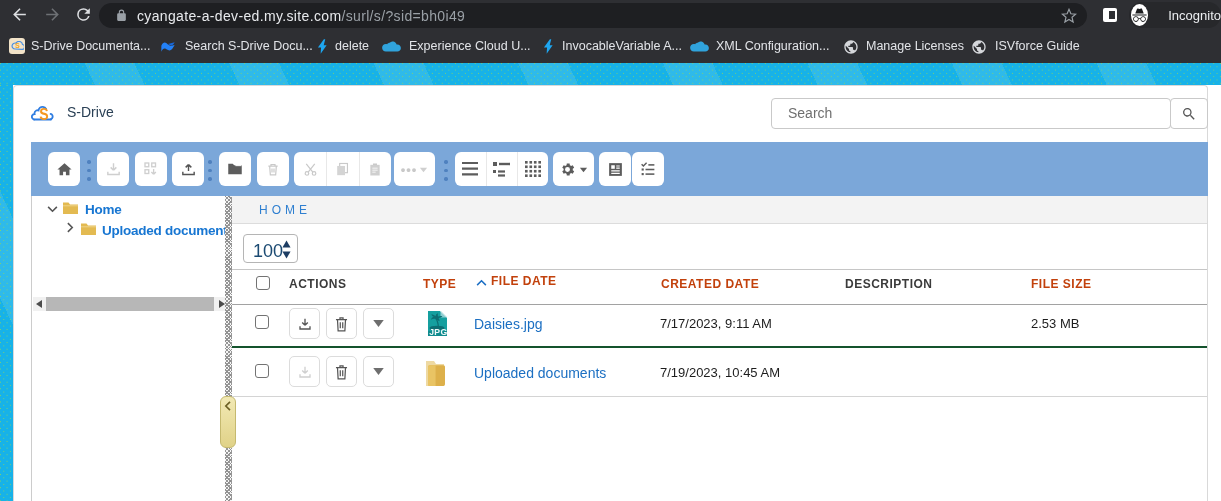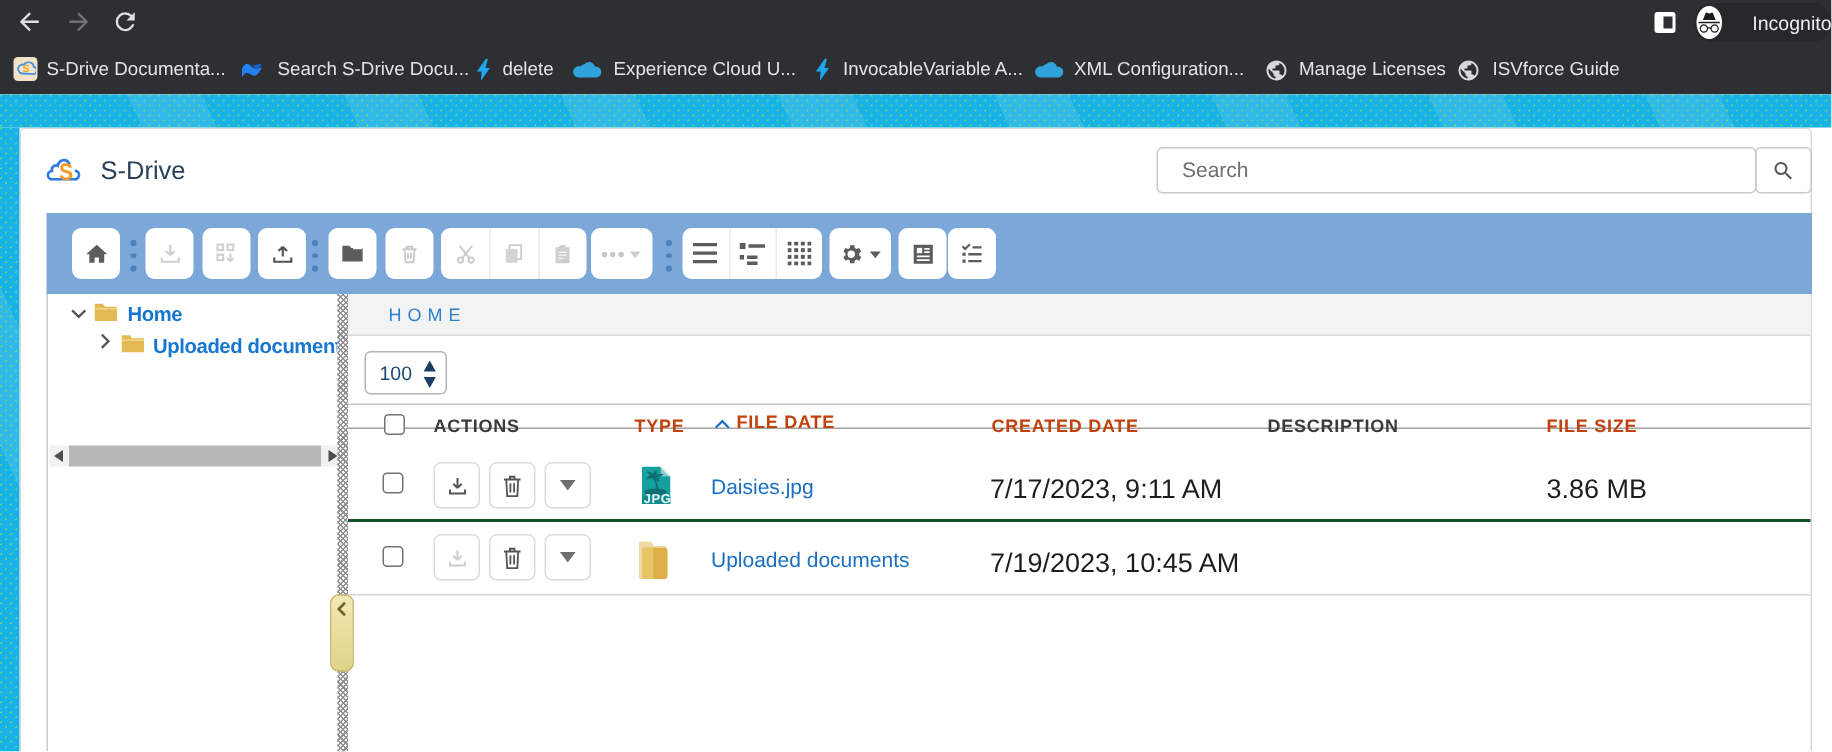--- a/index.html
+++ b/index.html
@@ -19,35 +19,44 @@
 .tgrp{position:absolute;top:10px;height:34px;background:#fff;border-radius:6px;display:flex}
 .tgrp .cell{width:32.3px;height:34px;display:flex;align-items:center;justify-content:center}
 .tgrp .cell+.cell{border-left:1px solid #e8e8e8}
 .sepdots{position:absolute;top:18px;width:4px}
 .sepdots i{display:block;width:3.5px;height:3.5px;border-radius:50%;background:#4f81bf;margin:0 0 5px}
 .treelink{font-weight:bold;font-size:13.5px;letter-spacing:-.25px;color:#1776d2;position:absolute;white-space:nowrap}
 .hlabel{position:absolute;font-size:12px;font-weight:bold;letter-spacing:.5px;white-space:nowrap}
 .blue{color:#c2410c}
 .cbx{position:absolute;width:14px;height:14px;border:1.5px solid #737373;border-radius:3px;background:#fff}
 .abtn{position:absolute;width:31px;height:31px;border:1px solid #dcdcdc;border-radius:5px;background:#fff;display:flex;align-items:center;justify-content:center}
-.cell-date{position:absolute;font-size:18px;color:#1d1d1d;white-space:nowrap}
+.cell-date{position:absolute;font-size:13px;color:#1d1d1d;white-space:nowrap}
 .link{position:absolute;font-size:14px;color:#1b6fc2;white-space:nowrap}
 </style></head>
 <body>
 
 <div class="abs chrome">
  <svg class="abs" style="left:10px;top:5px" width="19" height="19" viewBox="0 0 24 24">
       <path d="M20 11H7.8l5.6-5.6L12 4l-8 8 8 8 1.4-1.4L7.8 13H20z" fill="#dddfe2"></path>
     </svg>
  <svg class="abs" style="left:43px;top:5px" width="19" height="19" viewBox="0 0 24 24">
       <path d="M4 13h12.2l-5.6 5.6L12 20l8-8-8-8-1.4 1.4L16.2 11H4z" fill="#6e7175"></path>
     </svg>
  <svg class="abs" style="left:74px;top:5px" width="19" height="19" viewBox="0 0 24 24">
       <path d="M17.65 6.35A7.96 7.96 0 0 0 12 4a8 8 0 1 0 7.73 10h-2.08A6 6 0 1 1 12 6c1.66 0 3.14.69 4.22 1.78L13 11h7V4l-2.35 2.35z" fill="#dddfe2"></path>
     </svg>
+ <div class="abs urlpill">
+  <svg style="margin-left:16px" width="13" height="13" viewBox="0 0 24 24">
+        <path d="M18 8h-1V6a5 5 0 0 0-10 0v2H6a2 2 0 0 0-2 2v10a2 2 0 0 0 2 2h12a2 2 0 0 0 2-2V10a2 2 0 0 0-2-2zM9 6a3 3 0 0 1 6 0v2H9V6z" fill="#9aa0a6"></path>
+      </svg>
+  <span style="margin-left:9px;font-size:14px;letter-spacing:.35px;color:#e8eaed">cyangate-a-dev-ed.my.site.com<span style="color:#9aa0a6">/surl/s/?sid=bh0i49</span></span>
+  <svg class="abs" style="left:962px;top:5px" width="16" height="16" viewBox="0 0 24 24">
+        <path d="M12 17.27 18.18 21l-1.64-7.03L22 9.24l-7.19-.61L12 2 9.19 8.63 2 9.24l5.46 4.73L5.82 21z" fill="none" stroke="#9aa0a6" stroke-width="1.8"></path>
+      </svg>
+ </div>
  <div class="abs" style="left:1103px;top:8px;width:14px;height:14px;background:#fff;border-radius:2px"></div>
  <div class="abs" style="left:1109px;top:11px;width:6px;height:8px;background:#2e2f33"></div>
  <div class="abs incog">
   <span style="width:22px;height:22px;border-radius:50%;background:#fff;margin-left:2px;display:inline-flex;align-items:center;justify-content:center">
    <svg width="17" height="17" viewBox="0 0 24 24" fill="#1b1c1e">
           <path d="M17.06 13c-1.86 0-3.42 1.33-3.82 3.1-.95-.41-1.82-.3-2.48-.01C10.35 14.31 8.79 13 6.94 13 4.77 13 3 14.79 3 17s1.77 4 3.94 4c2.06 0 3.74-1.62 3.9-3.68.34-.24 1.23-.69 2.32.02.18 2.05 1.84 3.66 3.9 3.66 2.17 0 3.94-1.79 3.94-4s-1.77-4-3.94-4zM6.94 19.86c-1.56 0-2.81-1.28-2.81-2.86s1.26-2.86 2.81-2.86c1.56 0 2.81 1.28 2.81 2.86s-1.25 2.86-2.81 2.86zm10.12 0c-1.56 0-2.81-1.28-2.81-2.86s1.25-2.86 2.81-2.86 2.81 1.28 2.81 2.86-1.25 2.86-2.81 2.86zM22 10.5H2V12h20v-1.5zm-6.47-7.87c-.22-.49-.78-.75-1.31-.58L12 2.79l-2.23-.74-.05-.01c-.53-.15-1.09.13-1.29.64L6 9h12l-2.44-6.32-.03-.05z"></path>
         </svg>
   </span>
   <span style="margin-left:20px">Incognito</span>
  </div>
@@ -98,21 +107,21 @@
  <div class="abs card">
 
   <svg class="abs" style="left:17px;top:19px" width="24" height="16" viewBox="0 0 24 16">
    <g fill="none" stroke="#2f7de1" stroke-width="1.8" stroke-linecap="round">
     <path d="M3 14.5 H20"></path>
     <path d="M3 14.5 C1.2 14 .4 12 1.2 10.5 1.7 9.6 2.6 9 3.6 9 3.3 7.6 4 6.1 5.3 5.5 6 5.2 6.8 5.2 7.5 5.5 7.8 3.3 9.7 1.6 11.9 1.8 13.3 1.9 14.5 2.7 15.1 4"></path>
     <path d="M19.6 8.9 c1.5.4 2.4 1.9 2 3.4 -.2.9-.9 1.6-1.7 1.9"></path>
    </g>
    <text x="9.4" y="14.7" font-size="16" font-weight="bold" fill="#f59821" font-family="Liberation Sans" transform="scale(0.88,1)" style="transform-origin:0 0">S</text>
   </svg>
-  <div class="abs" style="left:53px;top:18px;font-size:17px;color:#2a4055">S-Drive</div>
+  <div class="abs" style="left:53px;top:18px;font-size:14px;color:#2a4055">S-Drive</div>
   <div class="abs" style="left:757px;top:12px;width:400px;height:31px;border:1px solid #c9c9c9;border-radius:4px;font-size:14px;color:#6f6f6f;line-height:29px;padding-left:16px">Search</div>
   <div class="abs" style="left:1156px;top:12px;width:38px;height:31px;border:1px solid #c9c9c9;border-radius:4px;display:flex;align-items:center;justify-content:center">
    <svg width="16" height="16" viewBox="0 0 24 24">
           <path d="M15.5 14h-.79l-.28-.27a6.5 6.5 0 1 0-.7.7l.27.28v.79l5 4.99L20.49 19l-4.99-5zm-6 0A4.5 4.5 0 1 1 14 9.5 4.5 4.5 0 0 1 9.5 14z" fill="#555"></path>
         </svg>
   </div>
 
   <div class="abs tbar" style="top:56px">
    <div class="tbtn" style="left:17px">
           <svg width="17" height="17" viewBox="0 0 24 24">
@@ -288,30 +297,30 @@
   <div class="abs" style="left:206px;top:310px;width:16px;height:52px;border-radius:6px;background:linear-gradient(180deg,#f2e9b4,#e0d288);border:1px solid #c5b96f"></div>
   <svg class="abs" style="left:210px;top:315px" width="7" height="10" viewBox="0 0 8 12">
         <path d="M7 1 2 6l5 5" fill="none" stroke="#6d6125" stroke-width="2"></path>
       </svg>
 
   <div class="abs" style="left:218px;top:110px;width:975px;height:305px">
    <div class="abs" style="left:0;top:0;width:975px;height:28px;background:#f3f3f3;border-bottom:1px solid #dcdcdc">
     <span class="abs" style="left:27px;top:7px;font-size:12px;letter-spacing:4px;color:#2e7fd0">HOME</span>
    </div>
    <div class="abs" style="left:11px;top:38px;width:55px;height:29px;border:1px solid #b5b5b5;border-radius:4px">
-    <span class="abs" style="left:9px;top:6px;font-size:13px;color:#1b4a72">100</span>
+    <span class="abs" style="left:9px;top:6px;font-size:18px;color:#1b4a72">100</span>
     <svg class="abs" style="left:38px;top:5px" width="9" height="8" viewBox="0 0 10 8">
             <path d="M5 0 9.5 8H.5z" fill="#1d3d63"></path>
           </svg>
     <svg class="abs" style="left:38px;top:16px" width="9" height="8" viewBox="0 0 10 8">
             <path d="M5 8 .5 0h9z" fill="#1d3d63"></path>
           </svg>
    </div>
 
-   <div class="abs" style="left:0;top:73px;width:975px;height:17px;border-top:1px solid #c6c6c6;border-bottom:1px solid #a2a2a2">
+   <div class="abs" style="left:0;top:73px;width:975px;height:36px;border-top:1px solid #c6c6c6;border-bottom:1px solid #a2a2a2">
     <span class="cbx" style="left:24px;top:6px"></span>
     <span class="hlabel" style="left:57px;top:7px;color:#3b3b3b">ACTIONS</span>
     <span class="hlabel blue" style="left:191px;top:7px">TYPE</span>
     <svg class="abs" style="left:244px;top:9px" width="11" height="7" viewBox="0 0 12 8">
             <path d="M1 7l5-5 5 5" fill="none" stroke="#1c6fc4" stroke-width="1.7"></path>
           </svg>
     <span class="hlabel blue" style="left:259px;top:4px">FILE DATE</span>
     <span class="hlabel blue" style="left:429px;top:7px">CREATED DATE</span>
     <span class="hlabel" style="left:613px;top:7px;color:#3b3b3b">DESCRIPTION</span>
     <span class="hlabel blue" style="left:799px;top:7px">FILE SIZE</span>
@@ -339,21 +348,21 @@
      <path d="M0 20h19v5H0z" fill="#108b8e"></path>
      <path d="M12.5 0 19 6.5h-6.5z" fill="#8ecdd1"></path>
      <path d="M12.5 0 19 6.5" stroke="#e8f4f4" stroke-width="1"></path>
      <ellipse cx="9" cy="17" rx="7.5" ry="2.3" fill="#0d6e73"></ellipse>
      <path d="M9.8 16c-.3-3.4-1-6-2.3-8l1.1-.4c1.5 2.2 2.2 5 2.4 8.4z" fill="#0d6e73"></path>
      <path d="M8 8.2C6.2 7.6 4.6 7.8 3 8.8c.3-1.6 1.3-2.6 2.8-3C4.4 5.3 3.6 4.4 3.4 3.2c1.6.3 3 .9 4.1 2C7.8 3.6 8.6 2.6 10 2.2c-.3 1.3-.3 2.4 0 3.4 1.5-.8 3-.9 4.5-.4-1.2 1-2.5 1.6-4 1.7.8 1 1.1 2.1 1 3.3-1.3-.6-2.4-1.3-3.5-2z" fill="#0d6e73"></path>
      <text x="1.2" y="24" font-size="8.6" font-weight="bold" fill="#eef8f8" font-family="Liberation Sans" letter-spacing=".4">JPG</text>
     </svg>
     <span class="link" style="left:242px;top:18px">Daisies.jpg</span>
     <span class="cell-date" style="left:428px;top:18px">7/17/2023, 9:11 AM</span>
-    <span class="cell-date" style="left:799px;top:18px">3.86 MB</span>
+    <span class="cell-date" style="left:799px;top:18px">2.53 MB</span>
    </div>
 
    <div class="abs" style="left:0;top:152px;width:975px;height:49px;border-bottom:1px solid #d4d4d4">
     <span class="cbx" style="left:23px;top:16px"></span>
     <span class="abtn" style="left:57px;top:8px">
             <svg width="16" height="16" viewBox="0 0 24 24">
               <path d="M12 4v10m0 0 4.2-4.2M12 14 7.8 9.8M4.5 15.5v4h15v-4" fill="none" stroke="#cfcfcf" stroke-width="2"></path>
             </svg>
           </span>
     <span class="abtn" style="left:94px;top:8px">

